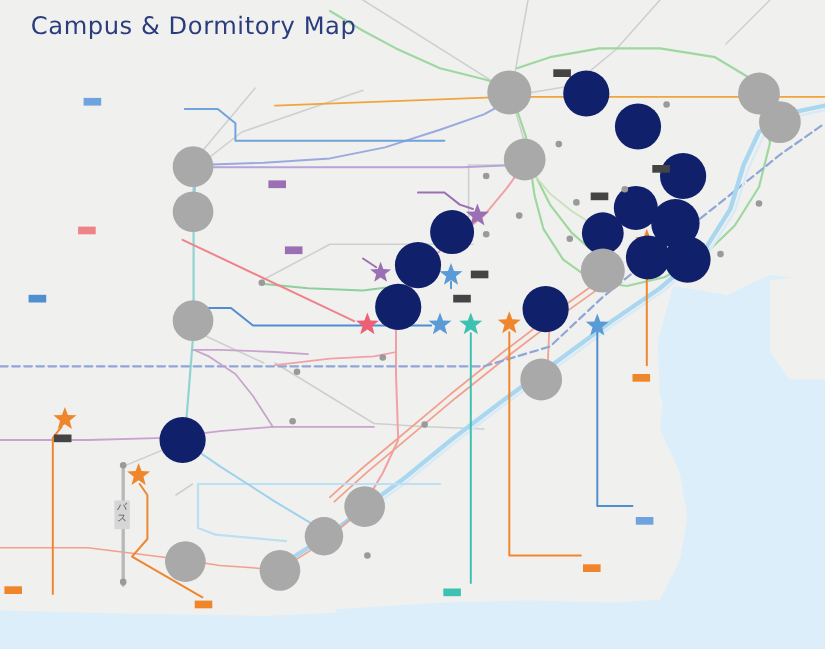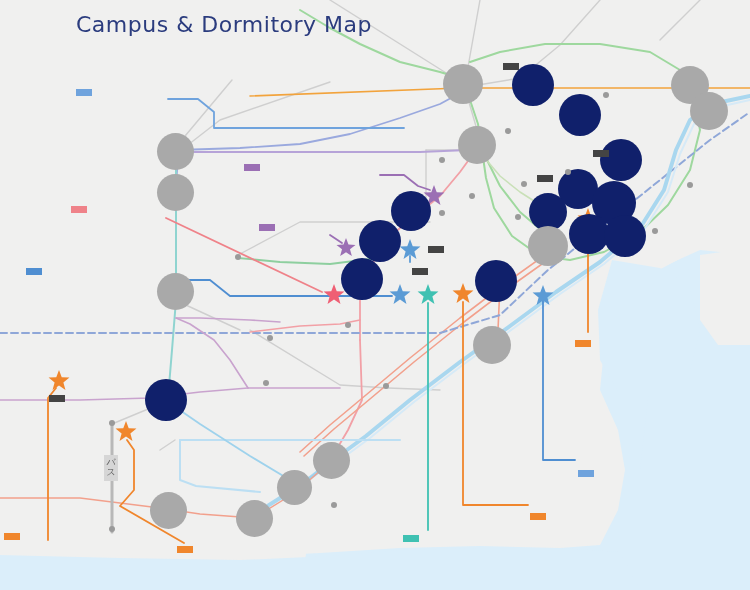--- a/index.html
+++ b/index.html
@@ -10,21 +10,20 @@
     -webkit-font-smoothing:antialiased;
   }
   #map{position:relative;width:750px;height:590px;overflow:hidden;background:#f0f0ef;}
   #mapsvg{position:absolute;left:0;top:0;width:750px;height:590px;}
 
   .title{
     position:absolute;left:28px;top:12px;
     font-size:22px;letter-spacing:.5px;color:#2b3c7e;
     font-family:"DejaVu Sans","Liberation Sans",sans-serif;
     white-space:nowrap;
-    margin-left:48px;
   }
 
   
   .stn{
     position:absolute;border-radius:50%;
     display:flex;align-items:center;justify-content:center;
     text-align:center;line-height:1.0;
     color:#fff;font-weight:bold;
     box-sizing:border-box;
   }

